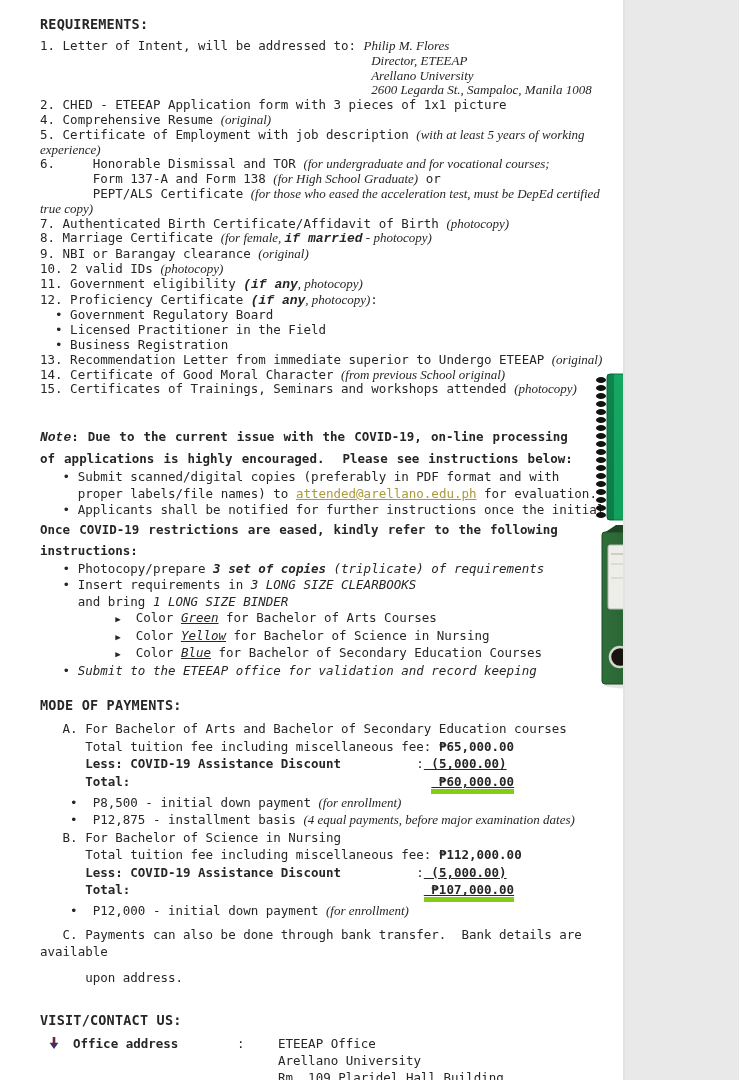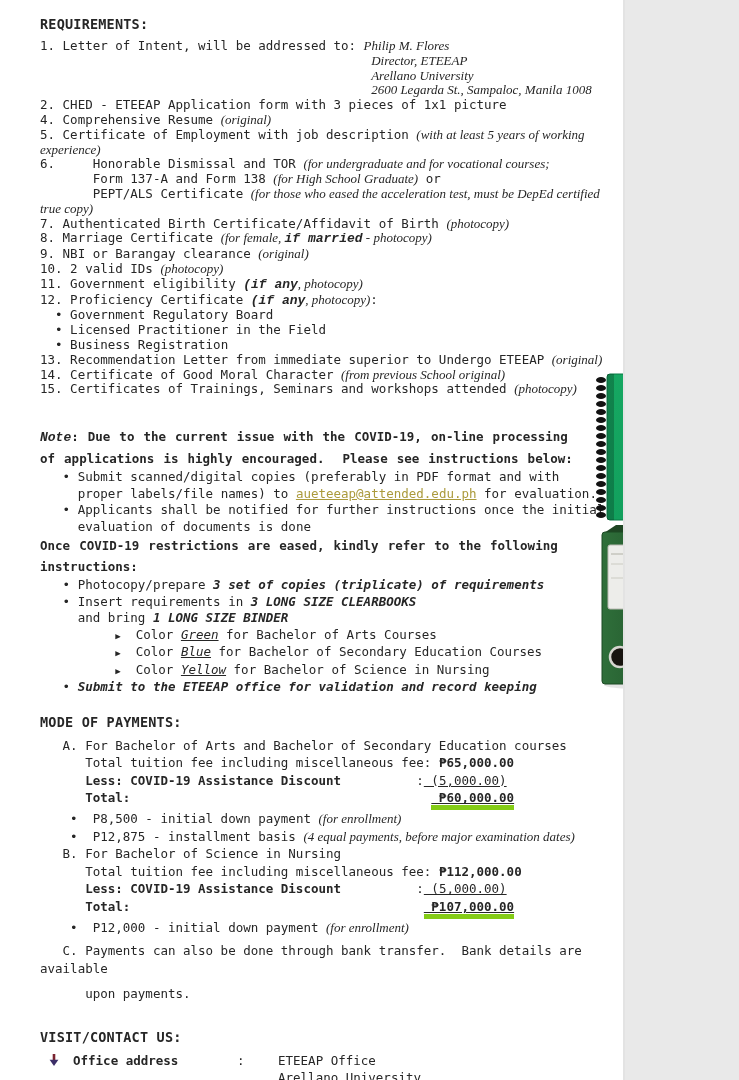--- a/index.html
+++ b/index.html
@@ -12,24 +12,24 @@
   .content{padding:14px 0 0 40px;}
   .sec-h{font-weight:bold; font-size:13.5px; line-height:20px; margin:0 0 5px 0; letter-spacing:0.2px;}
   .ln{white-space:pre-wrap; line-height:14.8px;}
   #note-lines .ln{line-height:16.5px; width:565px;}
   #note-lines .nb{line-height:21px; word-spacing:1.5px;}
   #pay-lines .ln{line-height:17.6px;}
   .mt3{margin-top:3px;} .mt6{margin-top:6px;} .mt8{margin-top:8px;}
   
   .m{}
   .b{font-weight:bold;}
-  .i{font-style:italic;font-weight:bold;}
+  .i{font-style:italic;}
   .bi{font-weight:bold; font-style:italic;}
   .iu{font-style:italic; text-decoration:underline;text-align:center;}
-  .bu{font-weight:normal; text-decoration:underline;}
+  .bu{font-weight:bold; text-decoration:underline;}
   .bu2{font-weight:bold; text-decoration:underline; border-bottom:5px solid #84cc16;}
   .ser{font-family:"Liberation Serif","DejaVu Serif",serif; font-style:italic; font-size:13px;}
   .serb{font-family:Liberation Mono, monospace; font-style:italic; font-weight:bold; font-size:13px;}
   .link{color:var(--link,#ab9a3c); text-decoration:underline; cursor:pointer;}
   .arr{font-size:9px;}
   
   #note-sec{margin-top:29px;}
   #pay-sec{margin-top:16px;}
   #contact-sec{margin-top:24px;}
   
@@ -71,51 +71,50 @@
         <div class="ln"><span class="m">13. Recommendation Letter from immediate superior to Undergo ETEEAP </span><span class="ser">(original)</span></div>
         <div class="ln"><span class="m">14. Certificate of Good Moral Character </span><span class="ser">(from previous School original)</span></div>
         <div class="ln"><span class="m">15. Certificates of Trainings, Seminars and workshops attended </span><span class="ser">(photocopy)</span></div>
       </div>
 
     <div id="note-sec">
       <div id="note-lines">
           <div class="ln nb"><span class="serb">Note</span><span class="b">: Due to the current issue with the COVID-19, on-line processing</span></div>
           <div class="ln nb"><span class="b">of applications is highly encouraged.  Please see instructions below:</span></div>
           <div class="ln"><span class="m">   • Submit scanned/digital copies (preferably in PDF format and with</span></div>
-          <div class="ln"><span class="m">     proper labels/file names) to </span><span class="link">aueteeap@attended.edu.ph</span><span class="m"> for evaluation.</span></div>
+          <div class="ln"><span class="m">     proper labels/file names) to </span><span class="link">attended@arellano.edu.ph</span><span class="m"> for evaluation.</span></div>
           <div class="ln"><span class="m">   • Applicants shall be notified for further instructions once the initial</span></div>
-          <div class="ln"><span class="m">     evaluation of documents is done</span></div>
           <div class="ln nb"><span class="b">Once COVID-19 restrictions are eased, kindly refer to the following</span></div>
           <div class="ln nb"><span class="b">instructions:</span></div>
           <div class="ln"><span class="m">   • Photocopy/prepare </span><span class="bi">3 set of copies</span><span class="i"> (triplicate) of requirements</span></div>
           <div class="ln"><span class="m">   • Insert requirements in </span><span class="i">3 LONG SIZE CLEARBOOKS</span></div>
           <div class="ln"><span class="m">     and bring </span><span class="i">1 LONG SIZE BINDER</span></div>
           <div class="ln"><span class="m">          </span><span class="arr">▶</span><span class="m">  Color </span><span class="iu">Green</span><span class="m"> for Bachelor of Arts Courses</span></div>
+          <div class="ln"><span class="m">          </span><span class="arr">▶</span><span class="m">  Color </span><span class="iu">Yellow</span><span class="m"> for Bachelor of Science in Nursing</span></div>
           <div class="ln"><span class="m">          </span><span class="arr">▶</span><span class="m">  Color </span><span class="iu">Blue</span><span class="m"> for Bachelor of Secondary Education Courses</span></div>
-          <div class="ln"><span class="m">          </span><span class="arr">▶</span><span class="m">  Color </span><span class="iu">Yellow</span><span class="m"> for Bachelor of Science in Nursing</span></div>
           <div class="ln"><span class="m">   • </span><span class="i">Submit to the ETEEAP office for validation and record keeping</span></div>
         </div>
     </div>
 
     <div id="pay-sec">
       <div class="sec-h">MODE OF PAYMENTS:</div>
       <div id="pay-lines">
           <div class="ln"><span class="m">   A. For Bachelor of Arts and Bachelor of Secondary Education courses</span></div>
           <div class="ln"><span class="m">      Total tuition fee including miscellaneous fee: </span><span class="b">₱65,000.00</span></div>
           <div class="ln"><span class="b">      Less: COVID-19 Assistance Discount</span><span class="m">          :</span><span class="bu"> (5,000.00)</span></div>
           <div class="ln"><span class="b">      Total:</span><span class="m">                                        </span><span class="bu2"> ₱60,000.00</span></div>
           <div class="ln mt3"><span class="m">    •  P8,500 - initial down payment </span><span class="ser">(for enrollment)</span></div>
           <div class="ln"><span class="m">    •  P12,875 - installment basis </span><span class="ser">(4 equal payments, before major examination dates)</span></div>
           <div class="ln"><span class="m">   B. For Bachelor of Science in Nursing</span></div>
           <div class="ln"><span class="m">      Total tuition fee including miscellaneous fee: </span><span class="b">₱112,000.00</span></div>
           <div class="ln"><span class="b">      Less: COVID-19 Assistance Discount</span><span class="m">          :</span><span class="bu"> (5,000.00)</span></div>
           <div class="ln"><span class="b">      Total:</span><span class="m">                                       </span><span class="bu2"> ₱107,000.00</span></div>
           <div class="ln mt3"><span class="m">    •  P12,000 - initial down payment </span><span class="ser">(for enrollment)</span></div>
           <div class="ln mt6"><span class="m">   C. Payments can also be done through bank transfer.  Bank details are available</span></div>
-          <div class="ln mt8"><span class="m">      upon payments.</span></div>
+          <div class="ln mt8"><span class="m">      upon address.</span></div>
         </div>
     </div>
 
     <div id="contact-sec">
       <div class="sec-h">VISIT/CONTACT US:</div>
       <div id="contact-rows">
           <div class="crow">
             <span class="cicon"><svg width="12" height="14" viewBox="0 0 12 14" style="vertical-align:-2px">
                 <rect x="4.7" y="1" width="2.6" height="7" fill="#7a2430"></rect>
                 <polygon points="1.6,6.8 10.4,6.8 6,13" fill="#3c2e68"></polygon>

